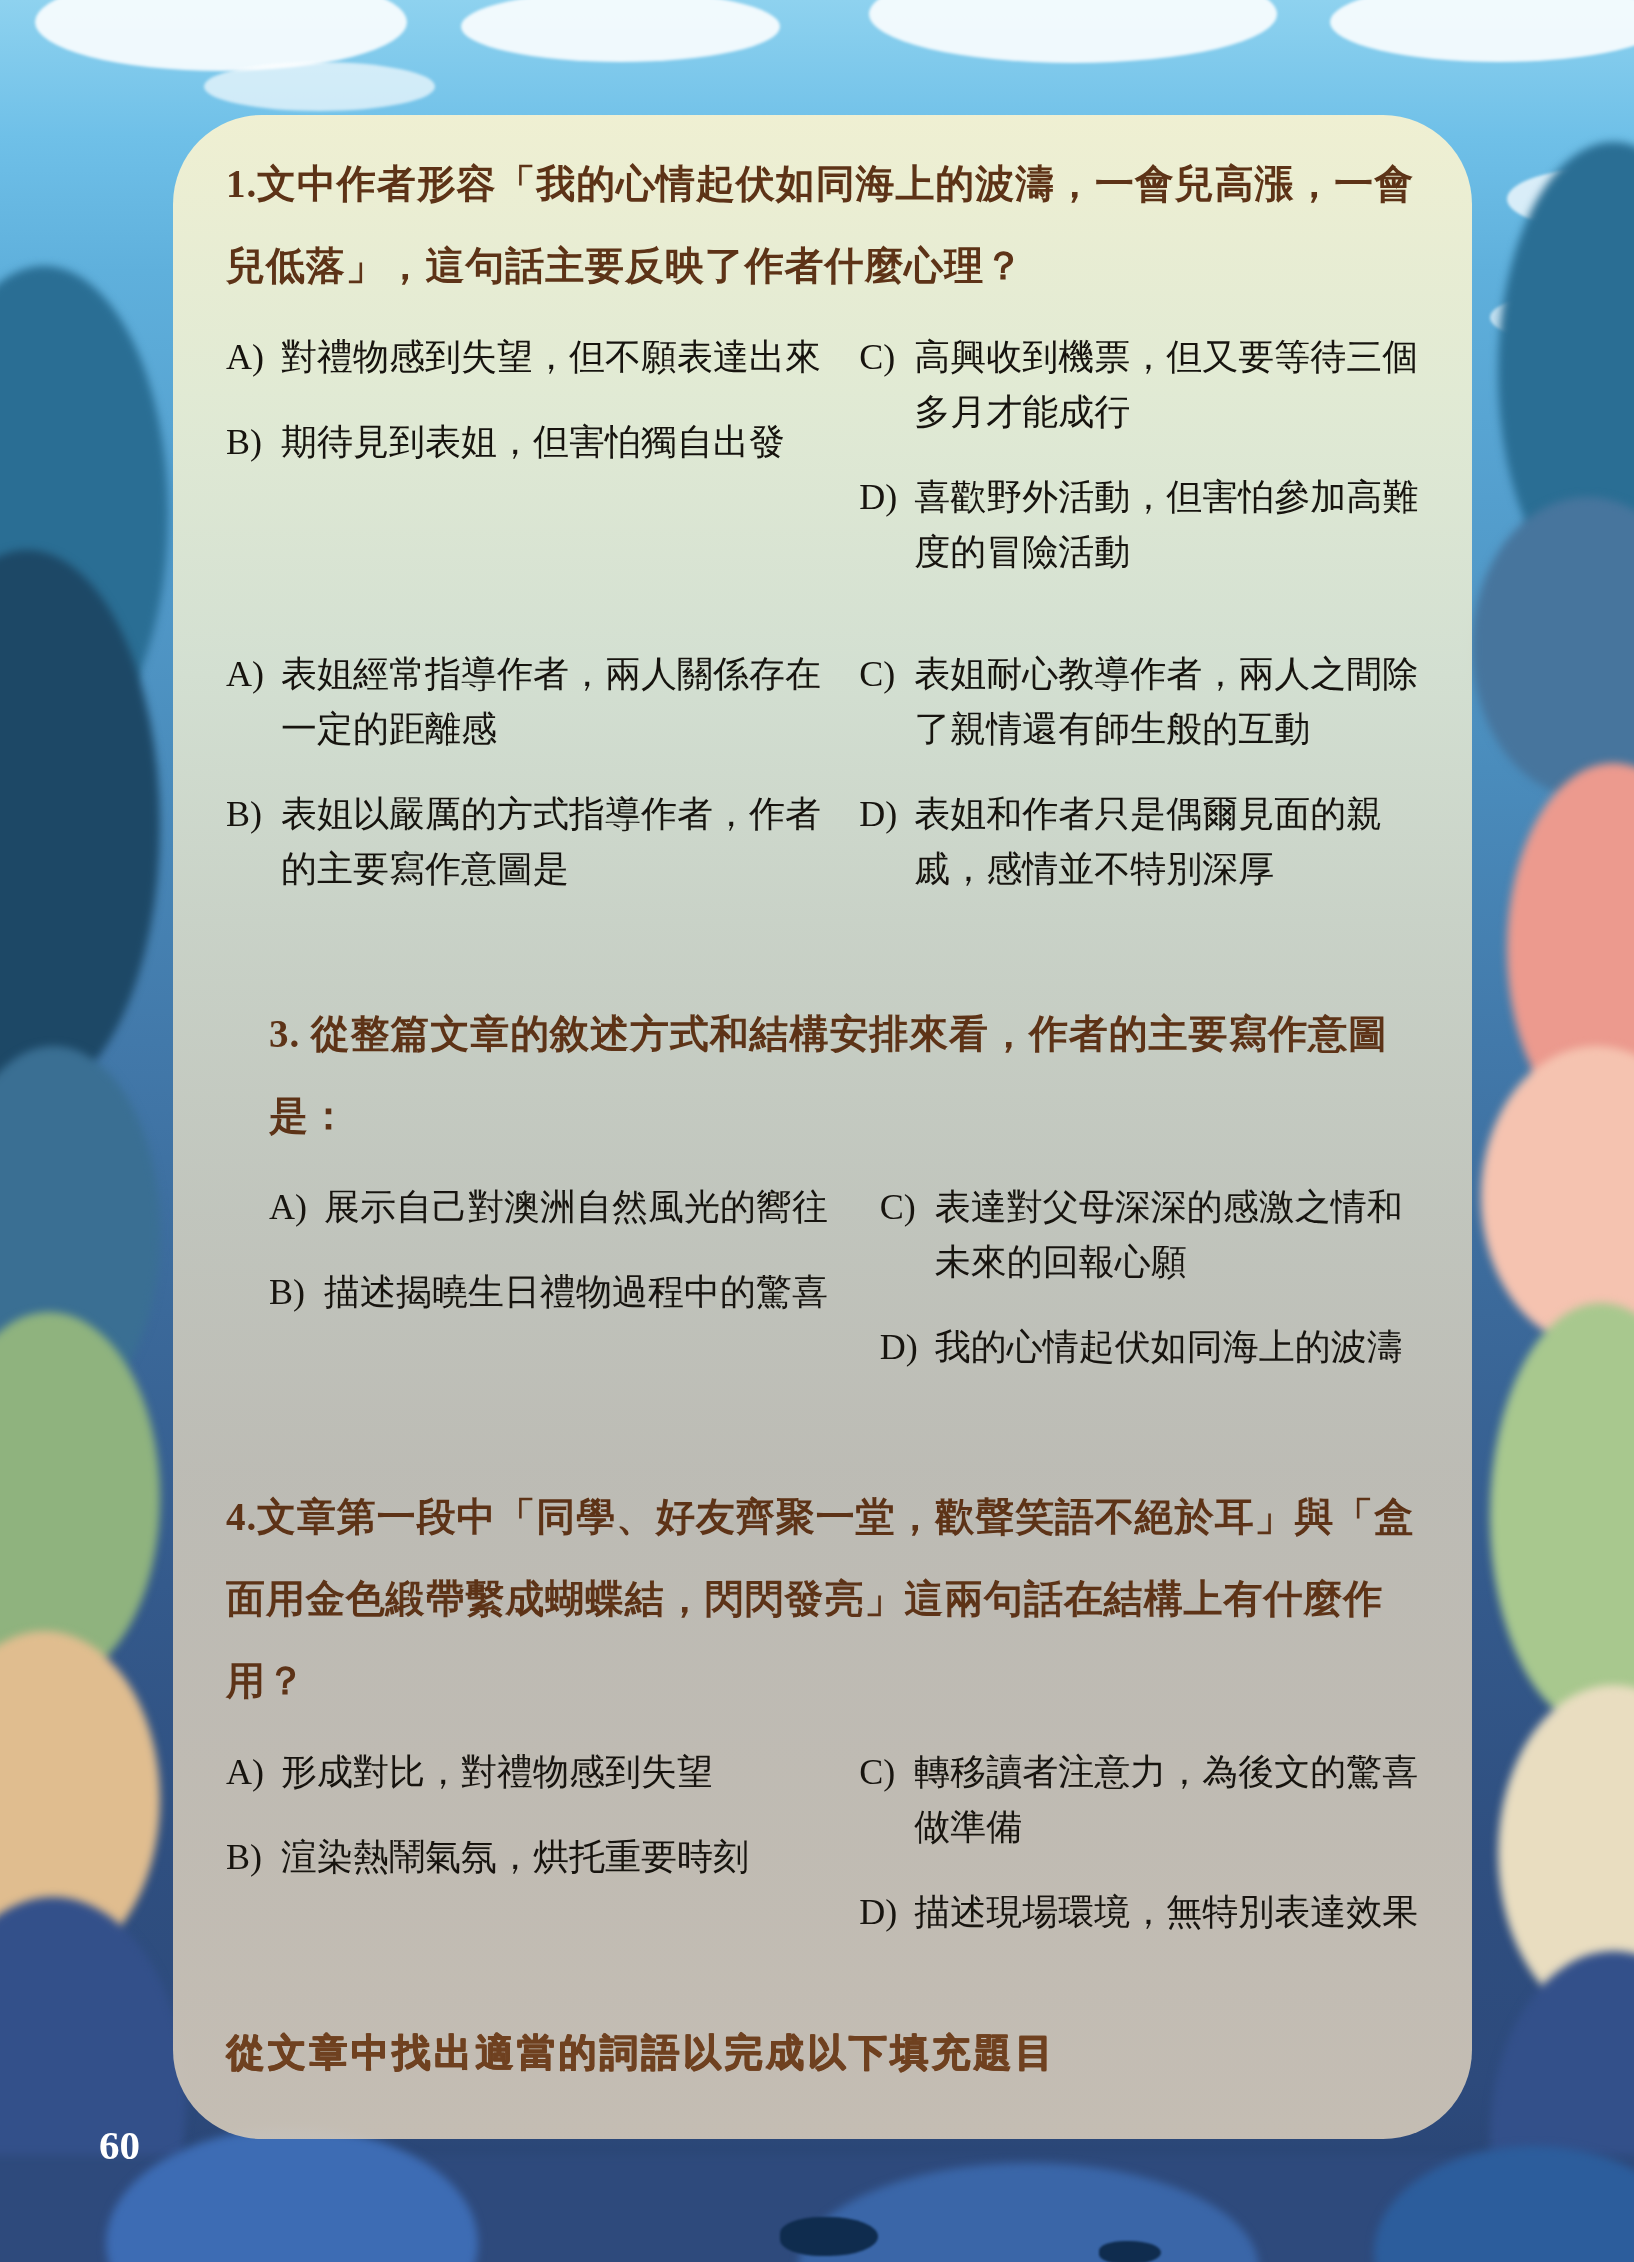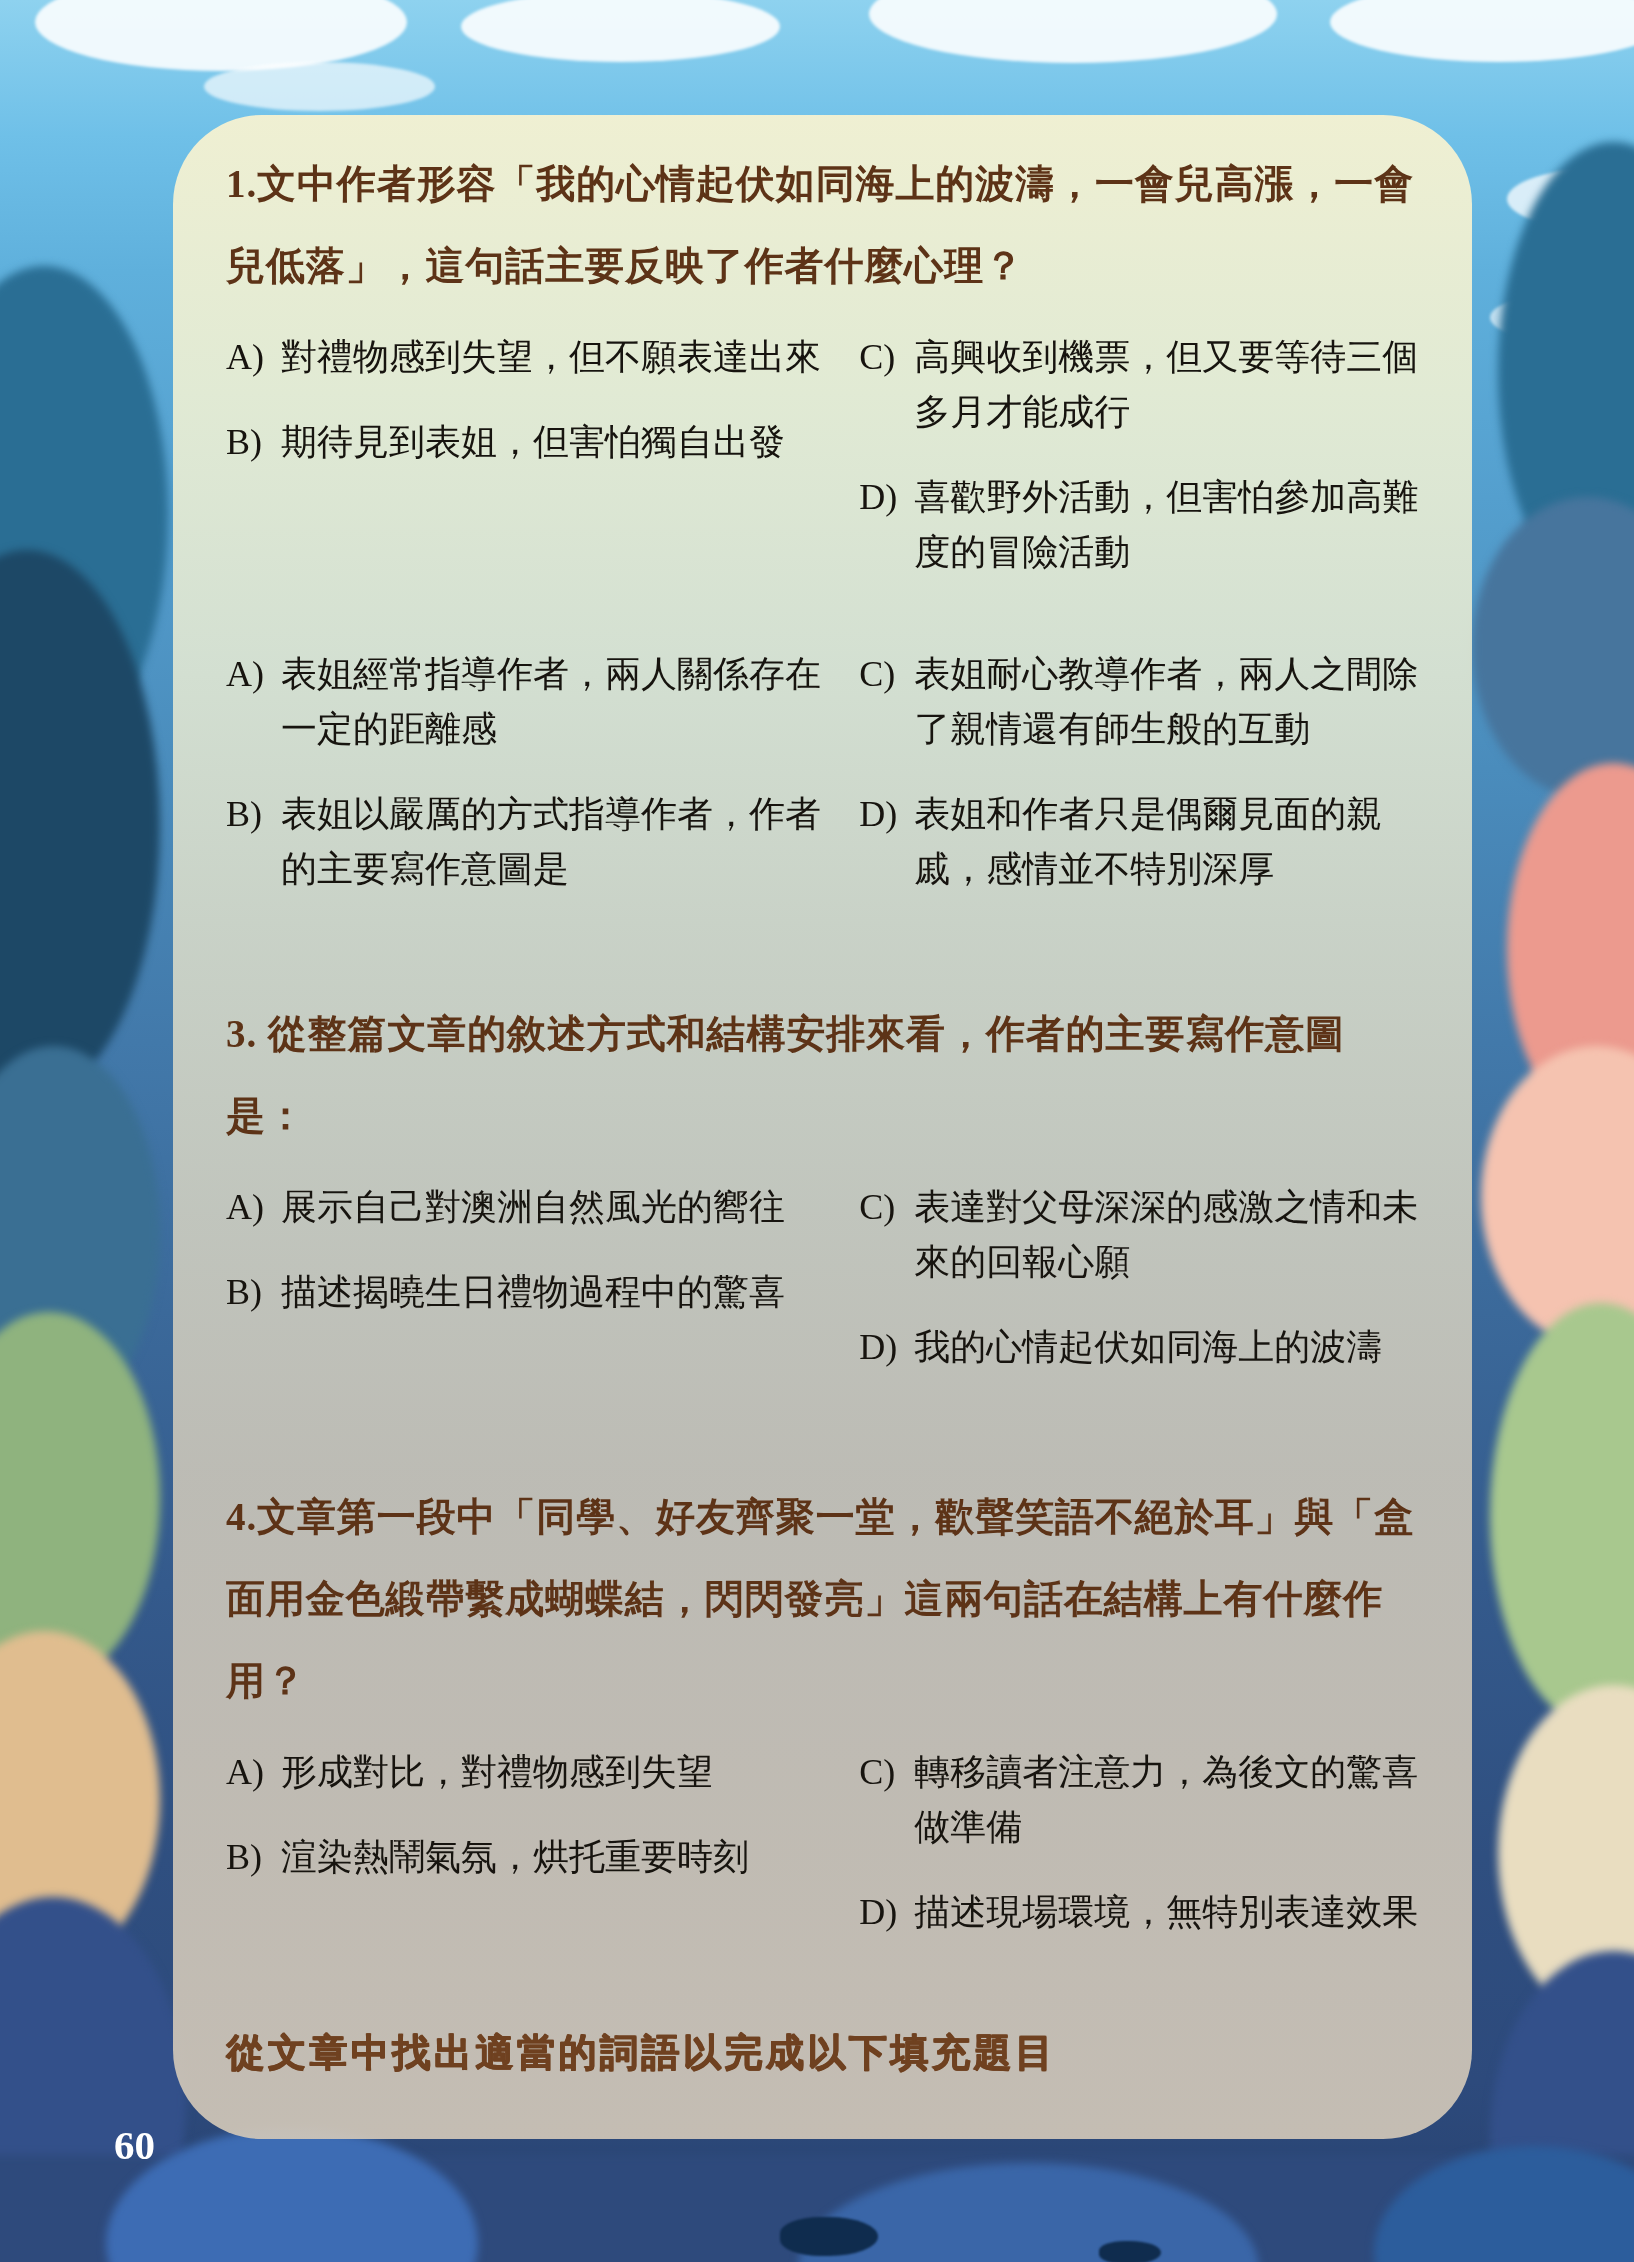--- a/index.html
+++ b/index.html
@@ -35,31 +35,31 @@
   .qtitle{
     margin:0 0 23px 0;color:#5d3317;font-weight:700;
     font-size:39px;line-height:82px;letter-spacing:0.9px;
   }
   .opts{display:grid;grid-template-columns:52.5% 47.5%;column-gap:7px;}
   .opt{display:flex;margin-bottom:30px;color:#17140f;font-size:36px;line-height:55px;}
   .opt .ol{flex:0 0 55px;}
   .opt .ot{flex:1;}
   .sec{margin-top:0;}
   .sec.s2{margin-top:37px;}
-  .sec.s3{margin-top:66px;}
+  .sec.s3{margin-top:66px;margin-left:43px;}
   .sec.s4{margin-top:71px;}
   .fill-heading{
     margin:57px 0 39px 0;color:#6f4120;font-size:38px;font-weight:700;
     font-family:"DejaVu Sans","Liberation Sans",sans-serif;
     letter-spacing:3.5px;
     text-shadow:0.9px 0 0 #6f4120,0 0.9px 0 #6f4120,0.9px 0.9px 0 #6f4120;
   }
   .pageno{
     position:absolute;left:99px;top:2121px;z-index:3;
-    color:#ffffff;font-size:41px;font-weight:600;margin-left:15px;
+    color:#ffffff;font-size:41px;font-weight:600;
   }
 </style>
 </head>
 <body>
 
 <div class="bg">
 
   <div class="cloud" style="left:35px;top:-26.6px;width:372px;height:98px;"></div>
   <div class="cloud" style="left:461px;top:-8.9px;width:319px;height:71px;"></div>
   <div class="cloud" style="left:869px;top:-35px;width:408px;height:98px;"></div>

